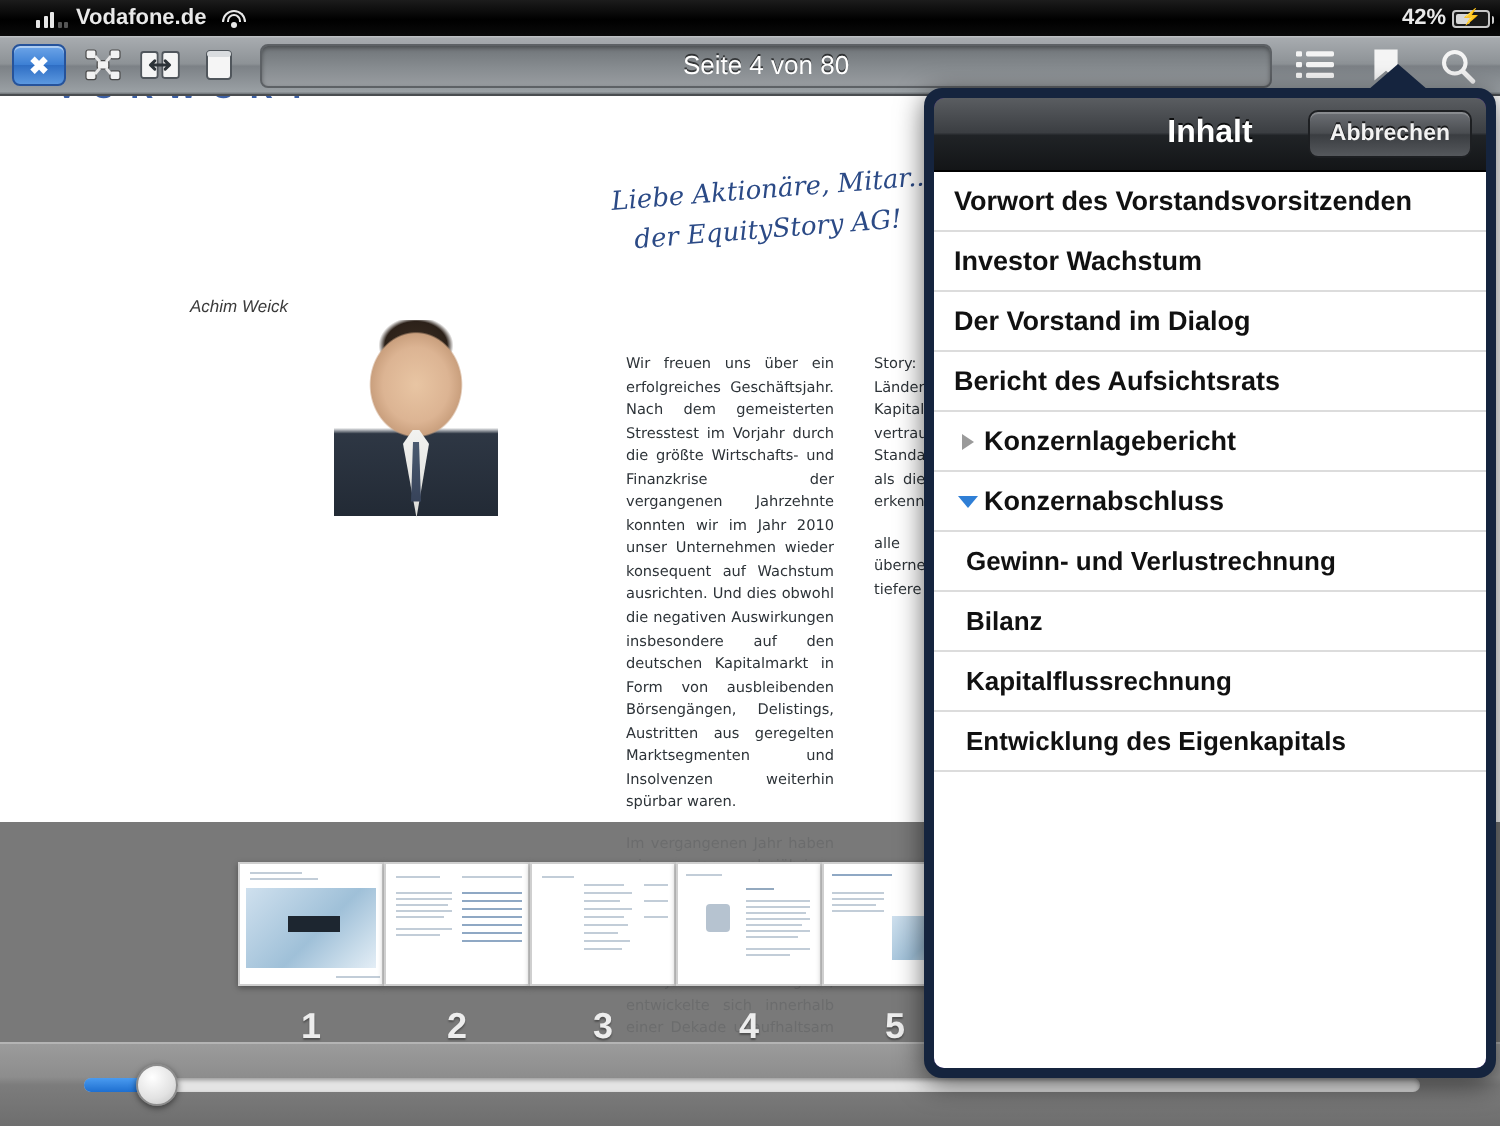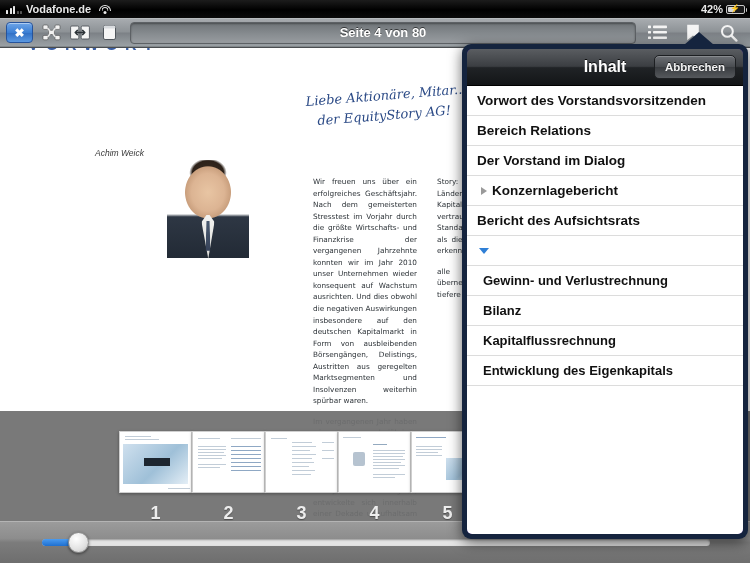--- a/index.html
+++ b/index.html
@@ -11,21 +11,21 @@
     -webkit-font-smoothing:antialiased;
   }
 
   
   #status-bar {
     position:absolute; left:0; top:0; width:750px; height:18px;
     background:linear-gradient(to bottom,#1c1c1c 0%, #000 55%, #0a0a0a 100%);
     color:#e8e8e8; font-size:11px; font-weight:bold;
     display:flex; align-items:center;
   }
-  #status-left { display:flex; align-items:center; gap:4px; padding-left:6px; }
+  #status-left { display:flex; align-items:center; gap:4px; padding-left:18px; }
   .sig-bars { display:flex; align-items:flex-end; gap:1.5px; height:9px; }
   .sig-bars i { width:2px; background:#e8e8e8; border-radius:.5px; display:block; }
   .sig-bars i:nth-child(1){height:4px;}
   .sig-bars i:nth-child(2){height:6px;}
   .sig-bars i:nth-child(3){height:8px;}
   .sig-bars i:nth-child(4){height:3px;background:#555;}
   .sig-bars i:nth-child(5){height:3px;background:#555;}
   #carrier { font-size:11px; letter-spacing:0; }
   #wifi-icon { width:13px; height:11px; position:relative; margin-left:3px; }
   #wifi-icon span {
@@ -76,21 +76,21 @@
   }
   .tb-icon { width:22px; height:20px; display:flex; align-items:center; justify-content:center; }
   .tb-icon svg { display:block; }
   #title-field {
     flex:1; height:22px; margin:0 10px; border-radius:4px;
     background:linear-gradient(to bottom,#6f7478,#878c90 55%,#989ca0);
     border:1px solid #5d6165; box-shadow:inset 0 1px 2px rgba(0,0,0,.35);
     display:flex; align-items:center; justify-content:center;
   }
   #page-title-text {
-    color:#fff; font-size:13px; font-weight:bold;
+    color:#fff; font-size:13px; font-weight:normal;
     text-shadow:0 -1px 0 rgba(0,0,0,.6);
   }
   #toolbar-right { display:flex; align-items:center; gap:14px; padding-right:4px; }
 
   
   #page-area {
     position:absolute; left:0; top:48px; width:750px; height:515px;
     background:#8b8b8b; overflow:hidden;
   }
   #page-sheet {
@@ -483,40 +483,41 @@
       <span id="popover-title">Inhalt</span>
       <div id="cancel-button">Abbrechen</div>
     </div>
     <div id="toc-list">
         <div class="toc-row">
           <span class="disc none" style="width: 0px; flex-basis: 0px;"></span>
           <span>Vorwort des Vorstandsvorsitzenden</span>
         </div>
         <div class="toc-row">
           <span class="disc none" style="width: 0px; flex-basis: 0px;"></span>
-          <span>Bereich Relations</span>
+          <span>Investor Wachstum</span>
         </div>
         <div class="toc-row">
           <span class="disc none" style="width: 0px; flex-basis: 0px;"></span>
           <span>Der Vorstand im Dialog</span>
+        </div>
+        <div class="toc-row">
+          <span class="disc none" style="width: 0px; flex-basis: 0px;"></span>
+          <span>Bericht des Aufsichtsrats</span>
         </div>
         <div class="toc-row">
           <span class="disc">
             <span class="tri-right"></span>
           </span>
           <span>Konzernlagebericht</span>
         </div>
         <div class="toc-row">
-          <span class="disc none" style="width: 0px; flex-basis: 0px;"></span>
-          <span>Bericht des Aufsichtsrats</span>
-        </div>
-        <div class="toc-row">
           <span class="disc">
             <span class="tri-down"></span>
           </span>
+          <span>Konzernabschluss</span>
         </div>
         <div class="toc-row level1">
           <span class="disc none" style="width: 0px; flex-basis: 0px;"></span>
           <span>Gewinn- und Verlustrechnung</span>
         </div>
         <div class="toc-row level1">
           <span class="disc none" style="width: 0px; flex-basis: 0px;"></span>
           <span>Bilanz</span>
         </div>
         <div class="toc-row level1">

